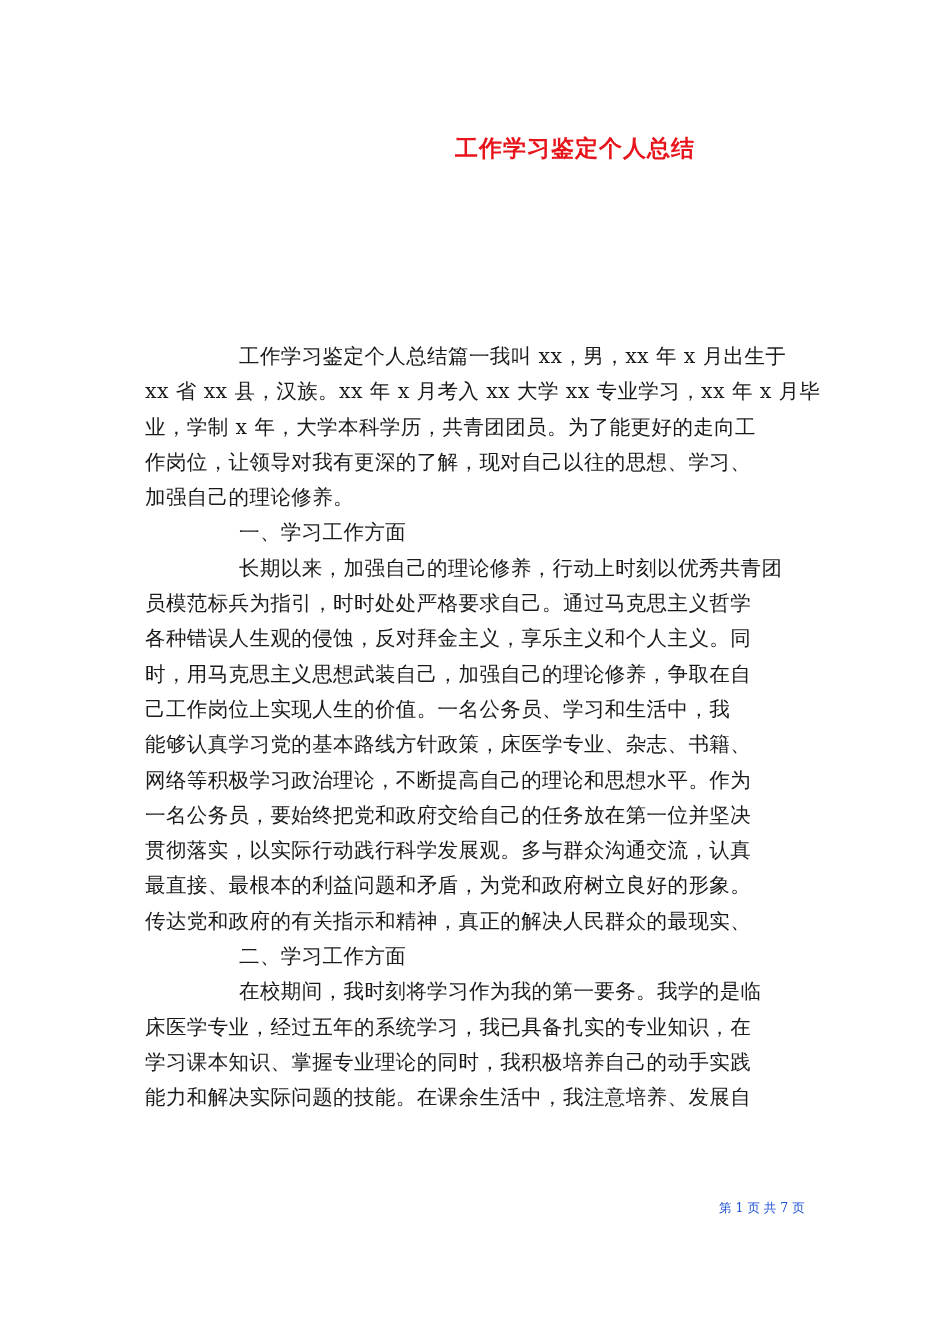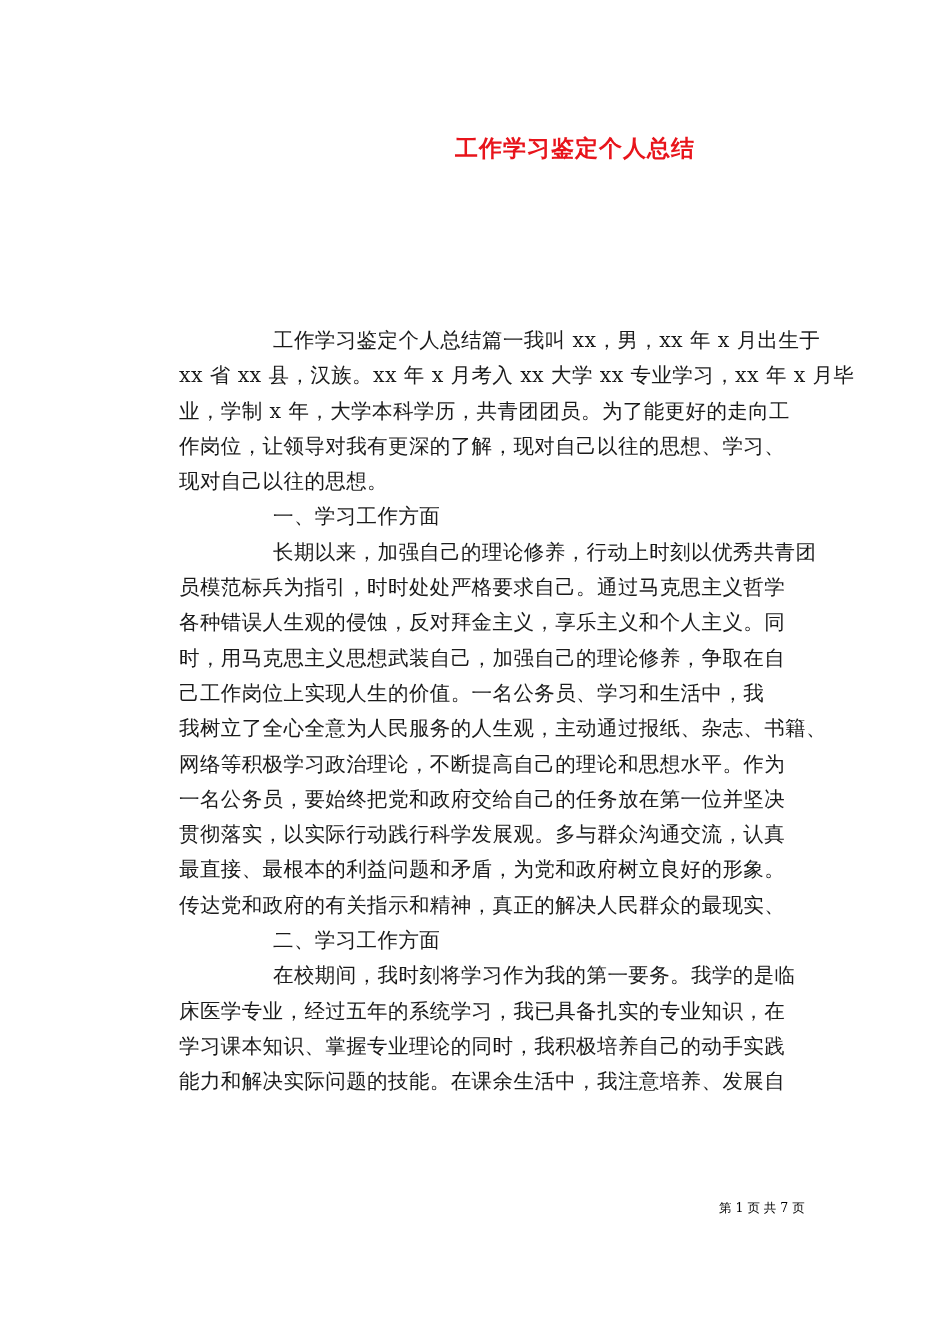--- a/index.html
+++ b/index.html
@@ -33,63 +33,62 @@
       font-family: "DejaVu Sans", "Liberation Sans", sans-serif;
       font-weight: bold;
       font-size: 23px;
       color: #e8141b;
       letter-spacing: 1px;
       white-space: nowrap;
     }
     .body-text {
       position: absolute;
       left: 145px;
-      top: 323px;
+      top: 339px;
       width: 680px;
-      margin-left: 34px;
     }
     .line {
       height: 35.3px;
       line-height: 35.3px;
       font-size: 20.5px;
       white-space: nowrap;
       letter-spacing: 0.4px;
     }
     .line.indent {
       padding-left: 94px;
     }
     .page-footer {
       position: absolute;
       top: 1200px;
       left: 719px;
       font-family: "DejaVu Serif", "Liberation Serif", serif;
       font-size: 12.5px;
-      color: #000000;
+      color: #1d4ed8;
       white-space: nowrap;
     }
   </style>
 </head>
 <body>
 
 <div class="page">
   <div class="doc-title">工作学习鉴定个人总结</div>
 
   <div class="body-text">
     <div class="line indent">工作学习鉴定个人总结篇一我叫 xx，男，xx 年 x 月出生于</div>
     <div class="line">xx 省 xx 县，汉族。xx 年 x 月考入 xx 大学 xx 专业学习，xx 年 x 月毕</div>
     <div class="line">业，学制 x 年，大学本科学历，共青团团员。为了能更好的走向工</div>
     <div class="line">作岗位，让领导对我有更深的了解，现对自己以往的思想、学习、</div>
-    <div class="line">现对自己以往的思想。</div>
+    <div class="line">加强自己的理论修养。</div>
     <div class="line indent">一、学习工作方面</div>
     <div class="line indent">长期以来，加强自己的理论修养，行动上时刻以优秀共青团</div>
     <div class="line">员模范标兵为指引，时时处处严格要求自己。通过马克思主义哲学</div>
     <div class="line">各种错误人生观的侵蚀，反对拜金主义，享乐主义和个人主义。同</div>
     <div class="line">时，用马克思主义思想武装自己，加强自己的理论修养，争取在自</div>
     <div class="line">己工作岗位上实现人生的价值。一名公务员、学习和生活中，我</div>
-    <div class="line">我树立了全心全意为人民服务的人生观，主动通过报纸、杂志、书籍、</div>
+    <div class="line">能够认真学习党的基本路线方针政策，床医学专业、杂志、书籍、</div>
     <div class="line">网络等积极学习政治理论，不断提高自己的理论和思想水平。作为</div>
     <div class="line">一名公务员，要始终把党和政府交给自己的任务放在第一位并坚决</div>
     <div class="line">贯彻落实，以实际行动践行科学发展观。多与群众沟通交流，认真</div>
     <div class="line">最直接、最根本的利益问题和矛盾，为党和政府树立良好的形象。</div>
     <div class="line">传达党和政府的有关指示和精神，真正的解决人民群众的最现实、</div>
     <div class="line indent">二、学习工作方面</div>
     <div class="line indent">在校期间，我时刻将学习作为我的第一要务。我学的是临</div>
     <div class="line">床医学专业，经过五年的系统学习，我已具备扎实的专业知识，在</div>
     <div class="line">学习课本知识、掌握专业理论的同时，我积极培养自己的动手实践</div>
     <div class="line">能力和解决实际问题的技能。在课余生活中，我注意培养、发展自</div>

